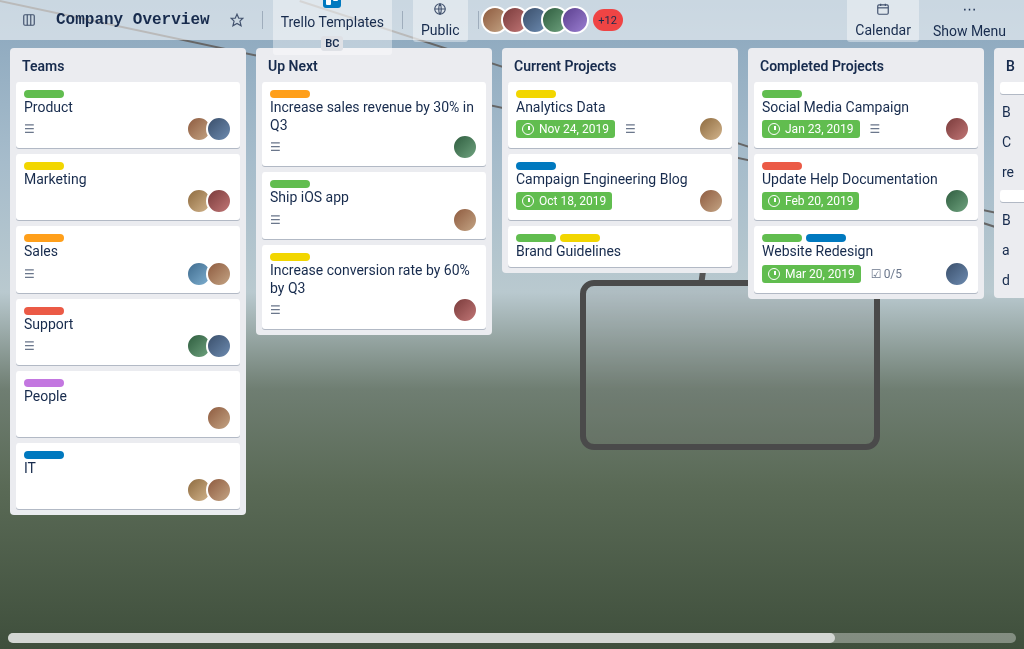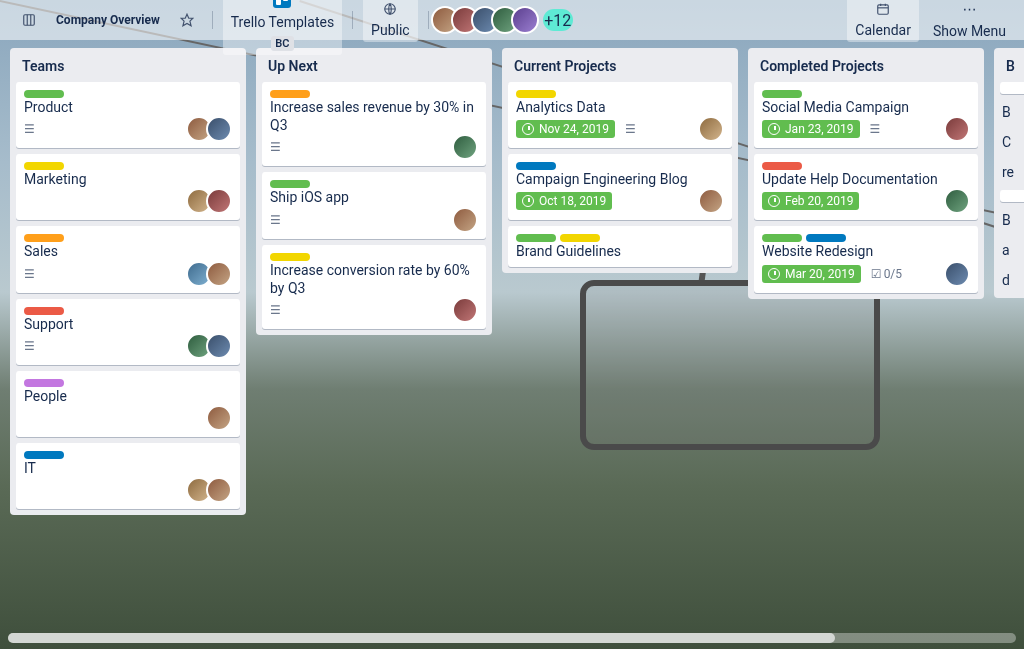--- a/index.html
+++ b/index.html
@@ -32,33 +32,33 @@
     color: #172b4d; font-size: 14px;
     z-index: 10;
   }
   .hbtn {
     display: inline-flex; align-items: center; gap: 6px;
     padding: 4px 8px; border-radius: 3px;
     background: rgba(255,255,255,0.4); color:#172b4d;
     cursor: pointer; font-size: 14px; flex-direction: column;
   }
   .hbtn.transparent { background: transparent; }
-  .board-name { font-weight: 700; font-size: 12px; padding: 2px 6px; }
+  .board-name { font-weight: 700; font-size: 16px; padding: 2px 6px; font-family: Liberation Mono, monospace; }
   .divider { width:1px; height:18px; background: rgba(23,43,77,0.25); margin:0 4px; }
   .spacer { flex: 1; }
   .avatar-stack { display:flex; align-items:center; }
   .avatar {
     width:28px; height:28px; border-radius:50%; border:2px solid #fff;
     margin-left:-8px; display:flex; align-items:center; justify-content:center;
     font-size:12px; font-weight:600; color:#fff;
   }
   .avatar.small { width:26px; height:26px; }
   .avatar-count {
-    width:30px; height:22px; border-radius:11px; background:#5eead4;
-    color:#172b4d; font-size:16px; display:flex; align-items:center;
+    width:30px; height:22px; border-radius:11px; background:#ef4444;
+    color:#172b4d; font-size:11px; display:flex; align-items:center;
     justify-content:center; margin-left:4px;
   }
   .trello-logo {
     width:18px; height:18px; background:#0079bf; border-radius:3px;
     display:inline-flex; align-items:center; justify-content:center;
     position:relative;
   }
   .trello-logo::before, .trello-logo::after {
     content:""; position:absolute; background:#fff; border-radius:1px; top:3px;
   }

